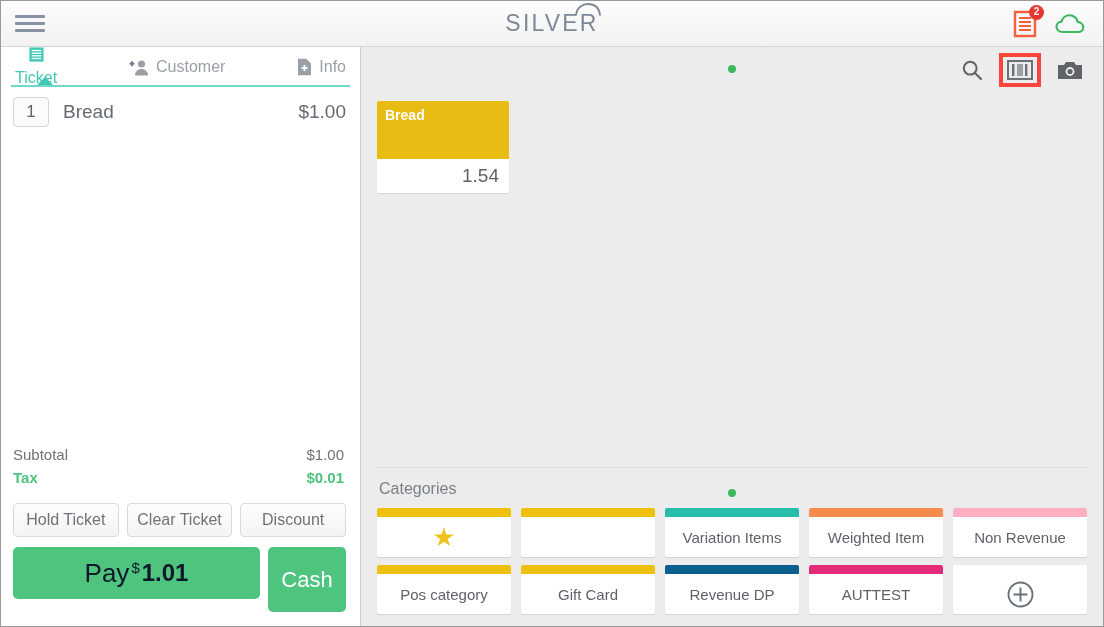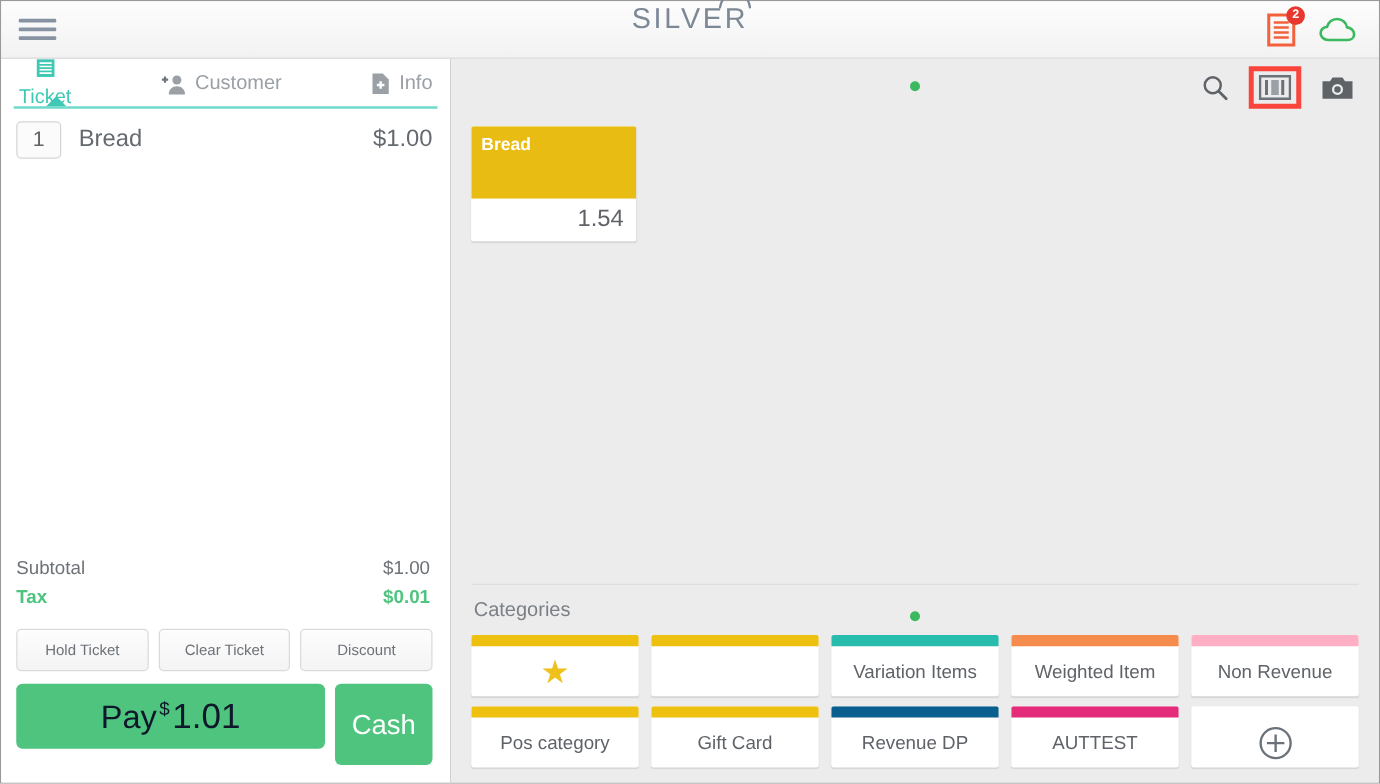--- a/index.html
+++ b/index.html
@@ -24,21 +24,21 @@
   }
   .hamburger {
     margin-left: 14px; width: 30px; height: 22px;
     display: flex; flex-direction: column; justify-content: center; gap: 4px;
     cursor: pointer;
   }
   .hamburger i { display: block; height: 3px; background: #8793a3; border-radius: 1px; }
 
   .brand {
     position: absolute; left: 0; right: 0; top: 0; bottom: 0;
-    display: flex; align-items: flex-start; justify-content: center;
+    display: flex; align-items: center; justify-content: center;
     pointer-events: none;
   }
   .brand-inner { position: relative; display: inline-block; }
   .brand-text {
     font-size: 23px; letter-spacing: 2.2px; color: #7d8896;
     font-weight: 400;
   }
   .brand-cloud {
     position: absolute; right: -2px; top: -7px; width: 26px; height: 13px;
   }
@@ -106,34 +106,34 @@
     font-size: 15px; color: #6d7379; padding: 3px 0;
   }
   .total-row.tax, .total-row.tax .tv { color: #4ec47e; font-weight: bold; }
 
   .action-row {
     display: flex; gap: 8px; padding: 10px 14px 6px 12px;
   }
   .act-btn {
     flex: 1; height: 34px; border: 1px solid #dadada; border-radius: 4px;
     background: linear-gradient(#fdfdfd, #f4f4f4);
-    color: #6d7379; font-size: 12px; font-family: inherit;
+    color: #6d7379; font-size: 16px; font-family: inherit;
     cursor: pointer; display: flex; align-items: center; justify-content: center;
   }
 
   .pay-row { display: flex; gap: 8px; padding: 4px 14px 14px 12px; }
   .pay-btn {
     flex: 1; height: 52px; border: none; border-radius: 5px;
     background: #4ec47e; color: #0f172a; cursor: pointer; font-family: inherit;
     display: flex; align-items: center; justify-content: center;
     gap: 2px;
   }
   .pay-word { font-size: 26px; font-weight: 400; }
   .pay-cur { font-size: 15px; vertical-align: top; align-self: flex-start; margin-top: 12px; }
-  .pay-amt { font-size: 28px; font-weight: normal; }
+  .pay-amt { font-size: 24px; font-weight: bold; }
   .cash-btn {
     flex: 0 0 78px; height: 65px; border: none; border-radius: 5px;
     background: #4ec47e; color: #fff; font-size: 22px; cursor: pointer;
     font-family: inherit;
     display: flex; align-items: center; justify-content: center;
   }
 
   
   .right { flex: 1; display: flex; flex-direction: column; background: #ececec; min-width: 0; }
   .right-toolbar {

